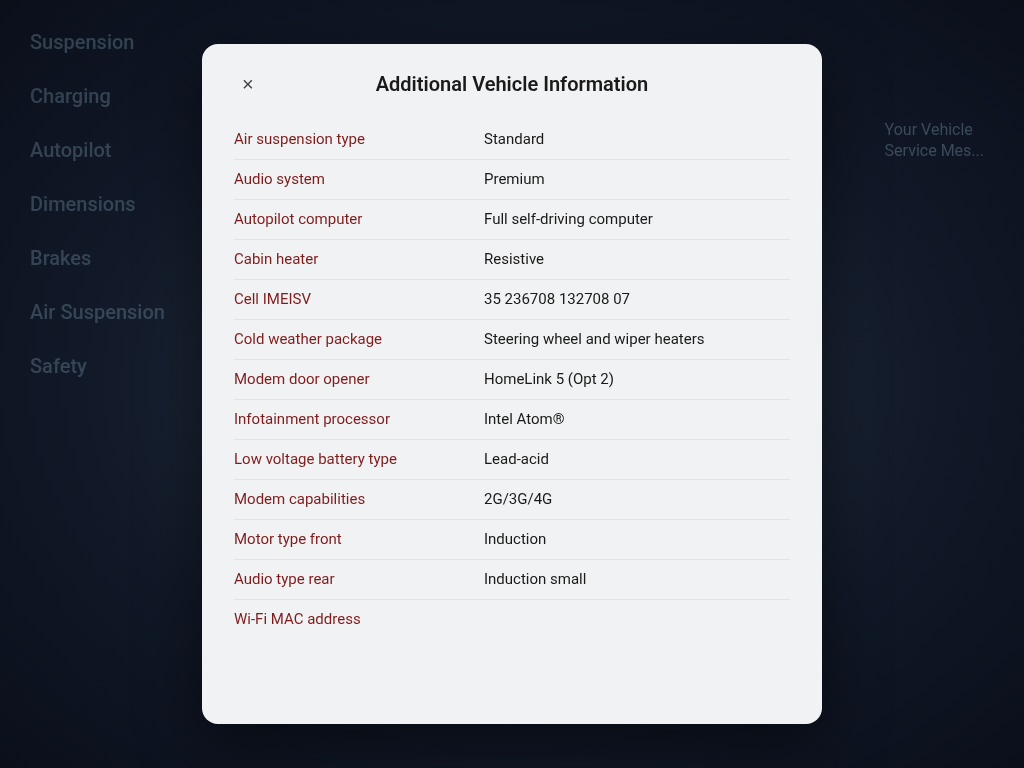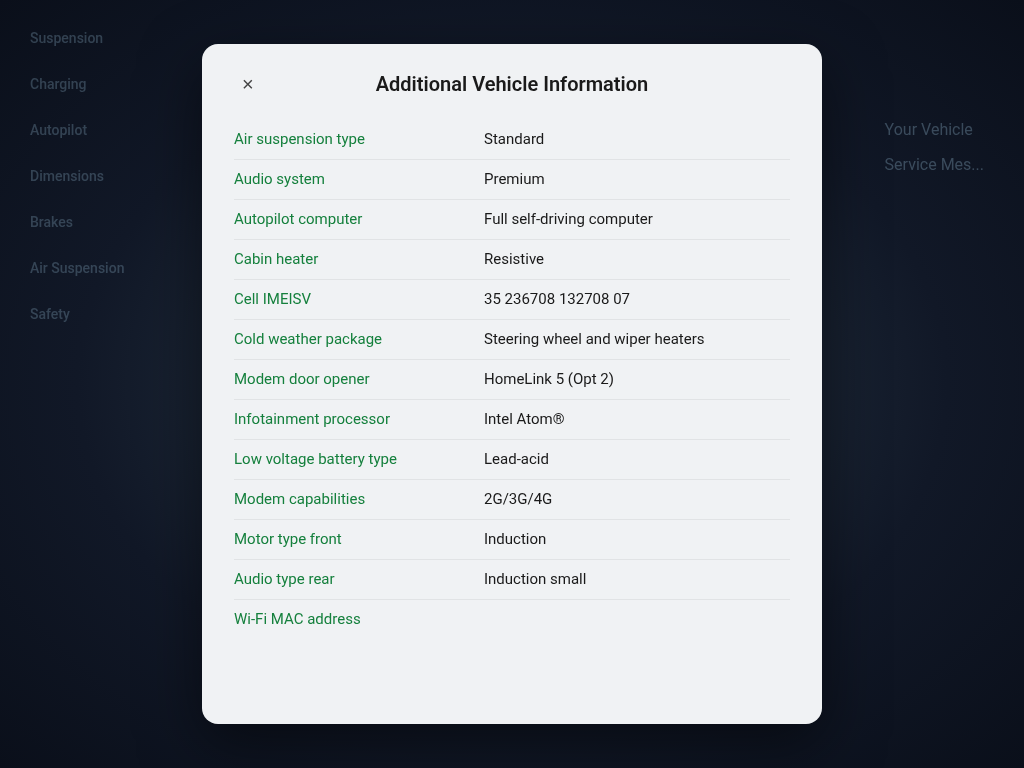--- a/index.html
+++ b/index.html
@@ -38,31 +38,31 @@
 
     .bg-menu-items {
       display: flex;
       flex-direction: column;
       gap: 30px;
       padding-top: 10px;
     }
 
     .bg-menu-item {
       color: #7a9ab0;
-      font-size: 14px;
+      font-size: 20px;
       font-weight: 500;
     }
 
     .bg-right-side {
       position: absolute;
       right: 40px;
       top: 120px;
       display: flex;
       flex-direction: column;
-      gap: 16px;
+      gap: 2px;
       opacity: 0.4;
     }
 
     .bg-right-item {
       color: #7a9ab0;
       font-size: 16px;
     }
 
     .modal-overlay {
       position: absolute;
@@ -125,21 +125,21 @@
       align-items: flex-start;
     }
 
     .info-row:last-child {
       border-bottom: none;
       flex-direction: column;
     }
 
     .info-label {
       flex: 0 0 250px;
-      color: #15803d;
+      color: #7f1d1d;
       font-size: 15px;
       font-weight: 400;
       line-height: 1.4;
       padding-right: 16px;
     }
 
     .info-value {
       flex: 1;
       color: #1a1a1a;
       font-size: 15px;

